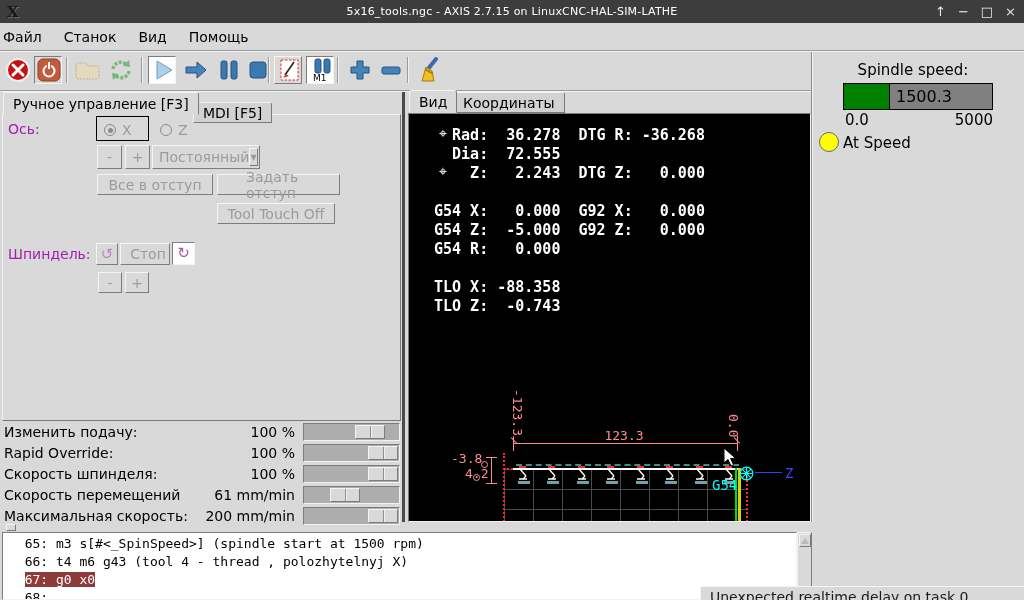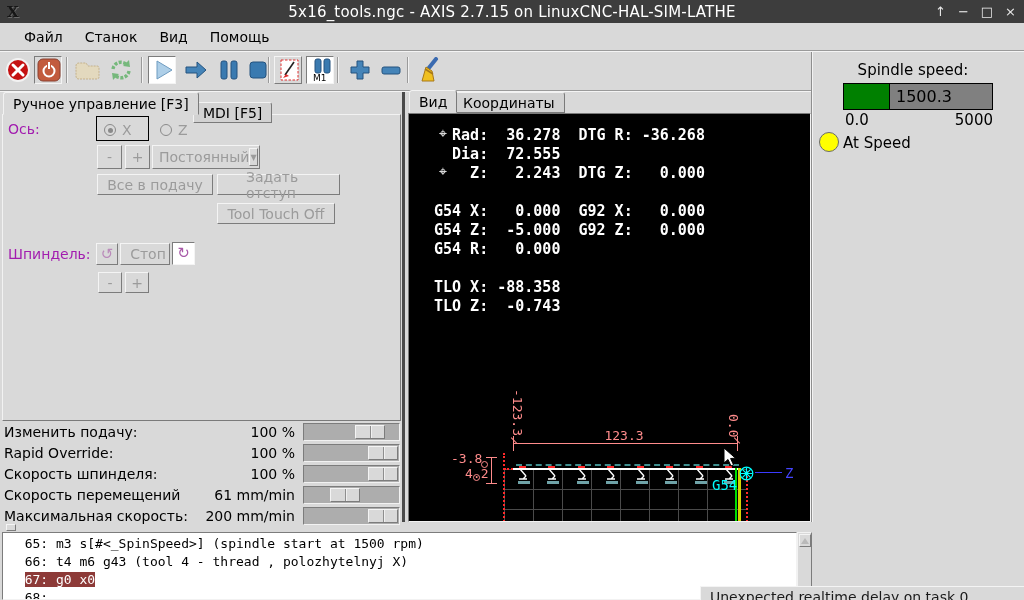--- a/index.html
+++ b/index.html
@@ -3,26 +3,26 @@
 <meta charset="utf-8">
 <style>
   * { box-sizing: border-box; margin:0; padding:0; }
   html,body { width:1024px; height:600px; overflow:hidden; }
   body { font-family:"DejaVu Sans", sans-serif; background:#d9d9d9; position:relative; font-size:14px; color:#000; }
   #app { position:absolute; inset:0; width:1024px; height:600px; }
 
   
   .titlebar { position:absolute; left:0; top:0; width:1024px; height:23px; background:#3d3d3d; color:#fff; display:flex; align-items:center; }
   .title-icon { position:absolute; left:7px; top:3px; font-family:"DejaVu Serif",serif; font-weight:bold; font-size:15px; color:#161616; text-shadow:1px 1px 0 #6a6a6a; }
-  .title-text { position:absolute; left:0; width:100%; text-align:center; font-size:15px; letter-spacing:.2px; }
+  .title-text { position:absolute; left:0; width:100%; text-align:center; font-size:11px; letter-spacing:.2px; }
   .win-controls { position:absolute; right:8px; top:0; height:23px; display:flex; gap:12px; align-items:center; font-size:13px; color:#e8e8e8; }
   .win-controls span { cursor:default; }
 
   
-  .menubar { position:absolute; left:0; top:23px; width:1024px; height:27px; background:#d9d9d9; display:flex; align-items:center; padding-left:24px; gap:22px; font-size:14px; }
+  .menubar { position:absolute; left:0; top:23px; width:1024px; height:27px; background:#d9d9d9; display:flex; align-items:center; padding-left:3px; gap:22px; font-size:14px; }
   .menubar-sep { position:absolute; left:0; top:50px; width:1024px; height:2px; border-top:1px solid #9a9a9a; border-bottom:1px solid #f4f4f4; }
 
   
   .toolbar { position:absolute; left:0; top:52px; width:812px; height:38px; background:#d9d9d9; }
   .tbtn { position:absolute; top:4px; width:28px; height:28px; display:flex; align-items:center; justify-content:flex-end; }
   .tbtn.raised { border:1px solid; border-color:#f4f4f4 #7c7c7c #7c7c7c #f4f4f4; }
   .tbtn.sunken { border:1px solid; border-color:#7c7c7c #f4f4f4 #f4f4f4 #7c7c7c; background:#fff; }
   .tsep { position:absolute; top:5px; width:2px; height:26px; border-left:1px solid #9a9a9a; border-right:1px solid #f2f2f2; }
   .toolbar-sep { position:absolute; left:0; top:90px; width:812px; height:2px; border-top:1px solid #9a9a9a; border-bottom:1px solid #f4f4f4; }
   .dim-ico { opacity:.62; }
@@ -230,21 +230,21 @@
     </div>
   <div class="btn" style="left:125px; top:145px; width:25px; height:24px;">
       <span>+</span>
     </div>
   <div class="btn" style="left:152px; top:145px; width:108px; height:24px; justify-content:flex-start; padding:0 2px 0 6px;">
     <span>Постоянный</span>
     <span class="combo-arrow">▼</span>
   </div>
 
   <div class="btn" style="left:97px; top:174px; width:116px; height:21px;">
-      <span>Все в подачу</span>
+      <span>Все в отступ</span>
     </div>
   <div class="btn" style="left:217px; top:174px; width:123px; height:21px;padding-left:28px;">
       <span>Задать отступ</span>
     </div>
   <div class="btn" style="left:217px; top:203px; width:118px; height:21px;">
       <span>Tool Touch Off</span>
     </div>
 
   <div class="lbl" style="left:8px; top:246px;">Шпиндель:</div>
   <div class="btn" style="left:96px; top:243px; width:22px; height:22px;">

